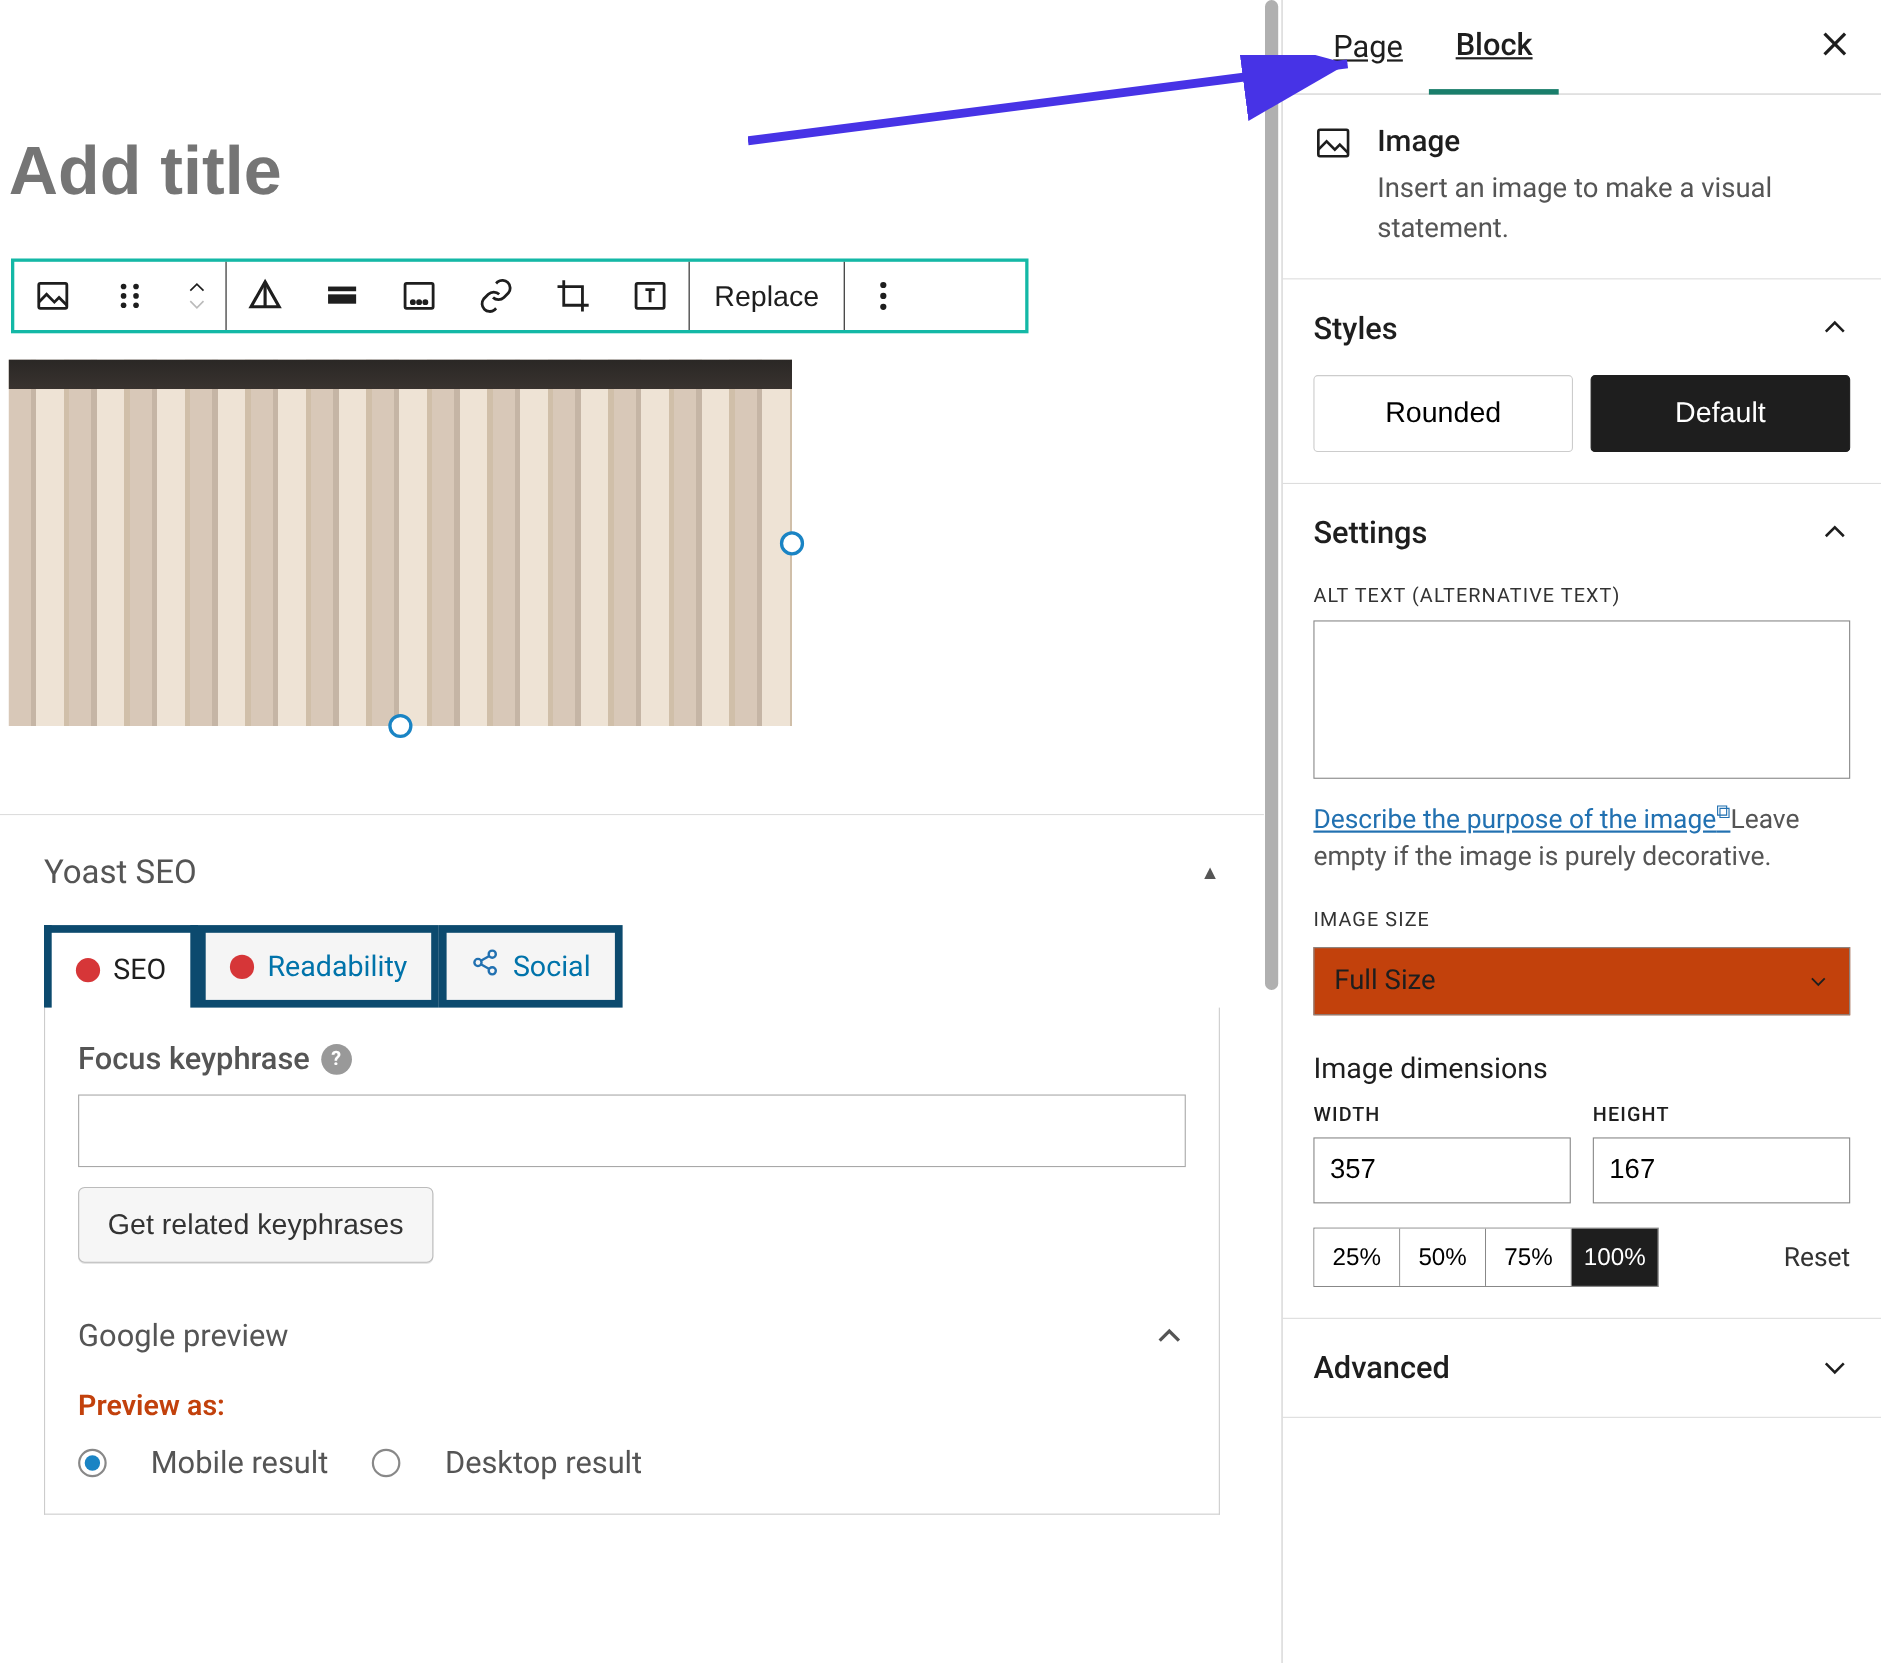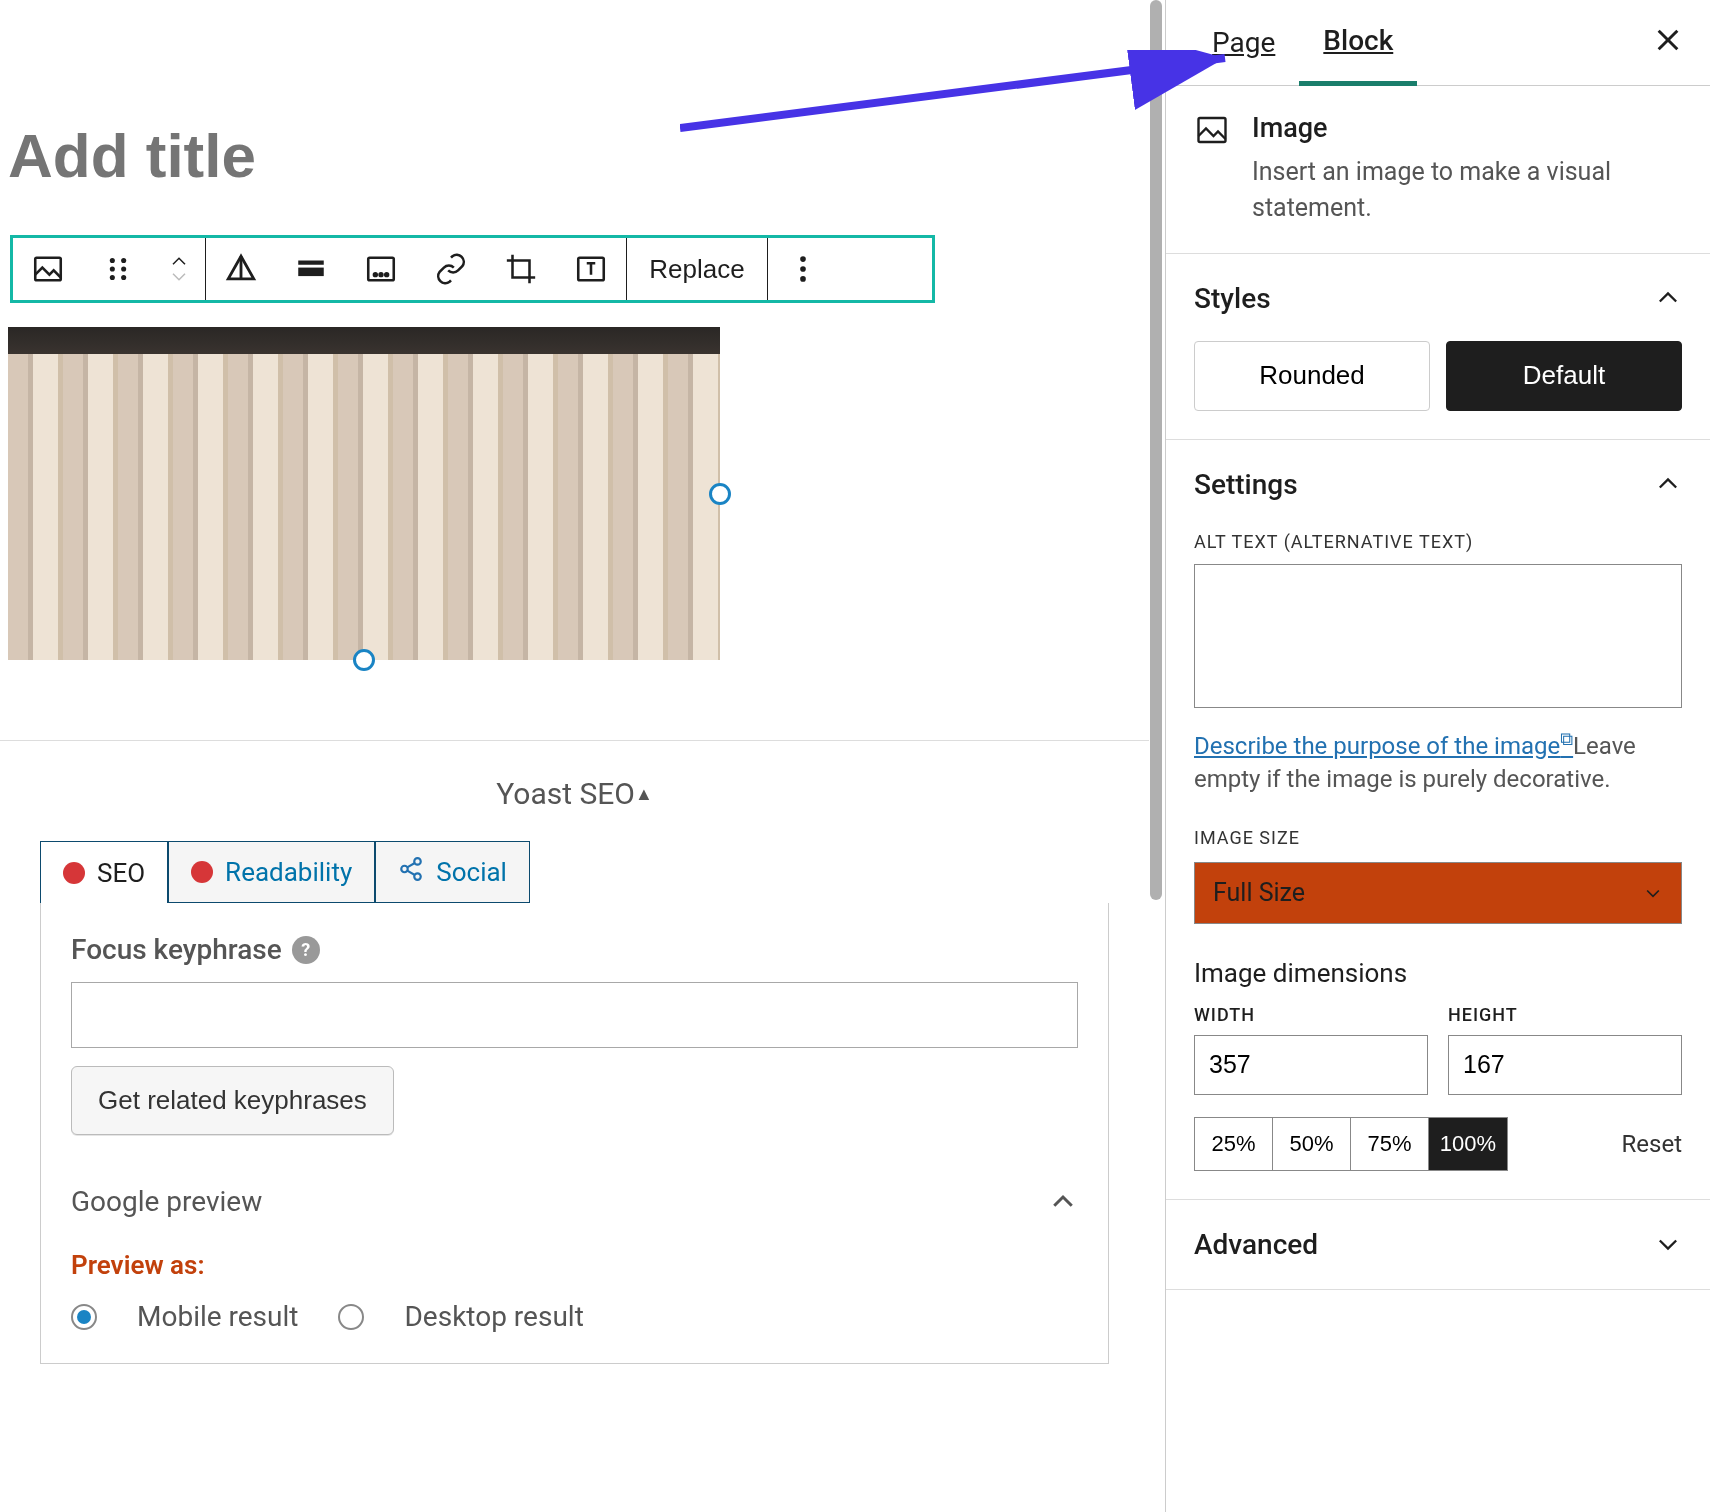--- a/index.html
+++ b/index.html
@@ -13,25 +13,25 @@
   .toolbar-group:last-child { border-right: none; }
   .toolbar-btn { width: 70px; height: 92px; display: flex; align-items: center; justify-content: center; background: none; border: none; cursor: pointer; }
   .toolbar-btn.replace { width: 140px; font-size: 26px; color: #1e1e1e; }
   .toolbar-btn svg { width: 34px; height: 34px; }
   .toolbar-chev { display: flex; flex-direction: column; justify-content: center; width: 52px; align-items: center; gap: 2px; }
   .image-block { position: relative; margin: 24px 0 0 8px; width: 712px; height: 333px; background: linear-gradient(180deg, #2a2725 0%, #39332f 8%, transparent 8%), repeating-linear-gradient(90deg, #d8c8b8 0 20px, #c5b5a5 20px 25px, #eee3d5 25px 50px, #d0bfa9 50px 55px); }
   .handle { position: absolute; width: 22px; height: 22px; background: #fff; border: 3px solid #1a84c4; border-radius: 50%; }
   .handle.right { right: -11px; top: 50%; transform: translateY(-50%); }
   .handle.bottom { bottom: -11px; left: 50%; transform: translateX(-50%); }
   .yoast-wrap { margin-top: 80px; border-top: 1px solid #ddd; padding: 25px 40px 0; }
-  .yoast-head { display: flex; justify-content: center; align-items: center; padding: 10px 0 30px; }
+  .yoast-head { display: flex; justify-content: space-between; align-items: center; padding: 10px 0 30px; }
   .yoast-head h3 { font-size: 30px; font-weight: 400; color: #555; }
   .yoast-head .caret { color: #555; font-size: 18px; }
   .yoast-tabs { display: flex; }
-  .ytab { border: 1px solid #0c4a6e; padding: 14px 22px; font-size: 26px; display: flex; align-items: center; gap: 12px; color: #0073aa; cursor: pointer; background: #f5f5f5; }
+  .ytab { border: 7px solid #0c4a6e; padding: 14px 22px; font-size: 26px; display: flex; align-items: center; gap: 12px; color: #0073aa; cursor: pointer; background: #f5f5f5; }
   .ytab.active { background: #fff; border-bottom: none; color: #1e1e1e; }
   .reddot { width: 22px; height: 22px; background: #d63638; border-radius: 50%; flex-shrink: 0; }
   .gridicon { color: #2271b1; display: grid; grid-template-columns: 8px 8px 8px; grid-template-rows: 8px 8px 8px; gap: 2px; }
   .gridicon span { background: #2271b1; }
   .shareicon svg { width: 26px; height: 26px; }
   .yoast-body { border: 1px solid #ccc; border-top: none; padding: 30px; }
   .keyphrase-label { font-size: 28px; font-weight: 500; color: #555; display: flex; align-items: center; gap: 10px; }
   .help-badge { width: 28px; height: 28px; border-radius: 50%; background: #999; color: #fff; display: inline-flex; align-items: center; justify-content: center; font-size: 18px; font-weight: bold; }
   .keyphrase-input { width: 100%; height: 66px; border: 1px solid #a8a8a8; margin-top: 16px; font-size: 22px; padding: 0 12px; }
   .keyphrase-btn { margin-top: 18px; padding: 18px 26px; font-size: 26px; border: 1px solid #bbb; background: #f6f6f6; border-radius: 6px; color: #333; cursor: pointer; box-shadow: 0 1px 0 rgba(0,0,0,.1); }

